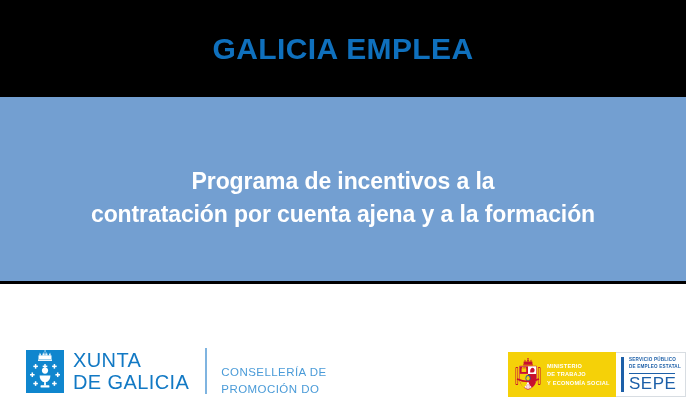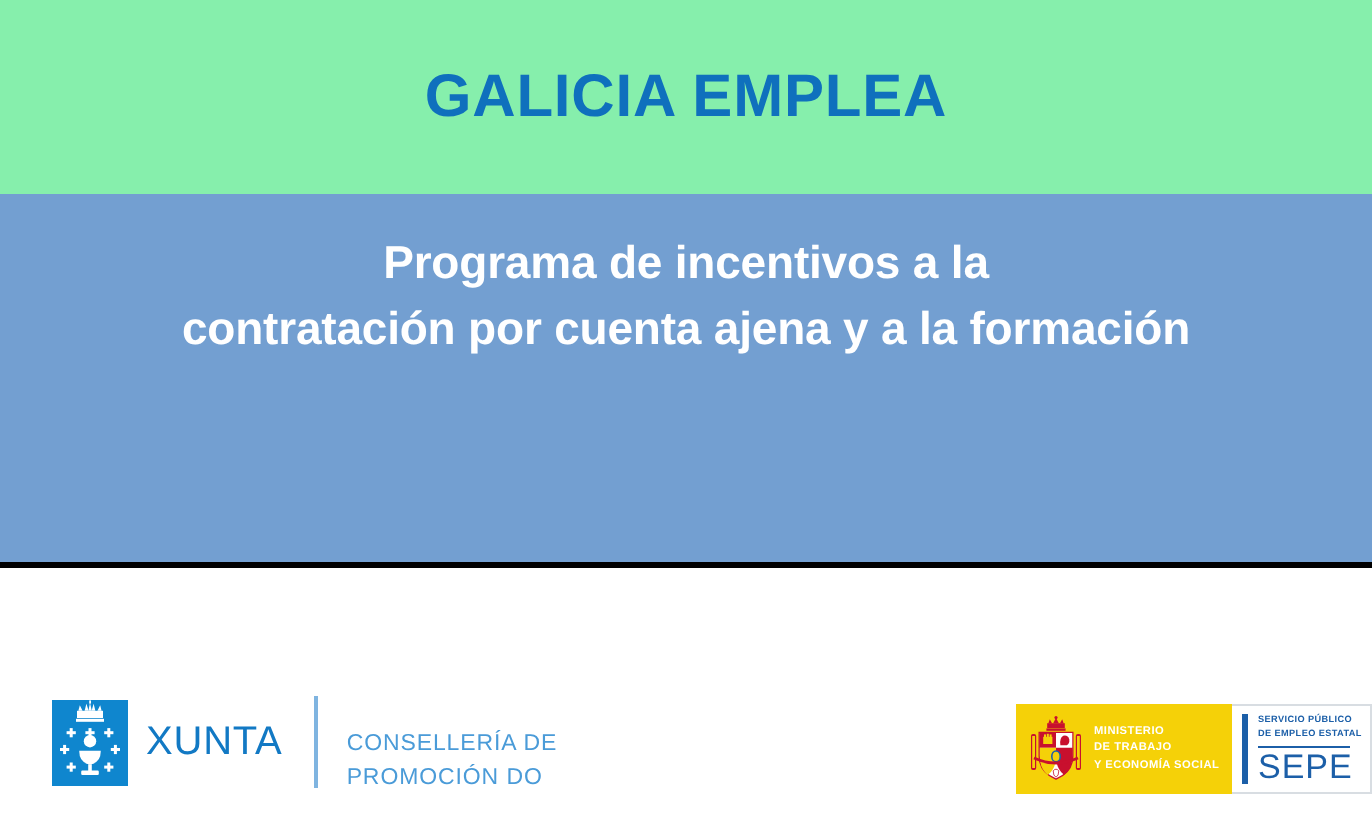--- a/index.html
+++ b/index.html
@@ -14,37 +14,37 @@
     font-family: "Liberation Sans", sans-serif;
     position: relative;
   }
 
   
   .header {
     height: 97px;
     display: flex;
     align-items: center;
     justify-content: center;
-    background: #86efac;
+    background: #000000;
   }
   .header-title {
     color: #0F70BD;
     font-size: 30px;
     font-weight: bold;
     letter-spacing: 0.4px;
     line-height: 1;
     font-family: "Liberation Sans", sans-serif;
   }
 
   
   .banner {
     height: 184px;
     background: #739FD1;
     display: flex;
-    align-items: flex-start;
+    align-items: center;
     justify-content: center;
     box-sizing: border-box;
     padding-top: 18px;
   }
   .banner-text {
     color: #ffffff;
     font-size: 23px;
     font-weight: bold;
     line-height: 1.42;
     text-align: center;
@@ -237,20 +237,21 @@
           <circle cx="19" cy="20.6" r="3.1"></circle>
           <path d="M13.6 25.4 Q13.6 31.4 19 32.3 Q24.4 31.4 24.4 25.4 Z"></path>
           <rect x="18.1" y="32.1" width="1.8" height="3.4"></rect>
           <rect x="14.6" y="35.3" width="8.8" height="2.2" rx="0.6"></rect>
         </g>
       </svg>
     </div>
 
     <div class="xunta-wordmark">
       <span>XUNTA</span>
+      <span>DE GALICIA</span>
     </div>
 
     <div class="cons-divider"></div>
 
     <div class="conselleria">
       <span>CONSELLERÍA DE</span>
       <span>PROMOCIÓN DO</span>
     </div>
   </div>
 

